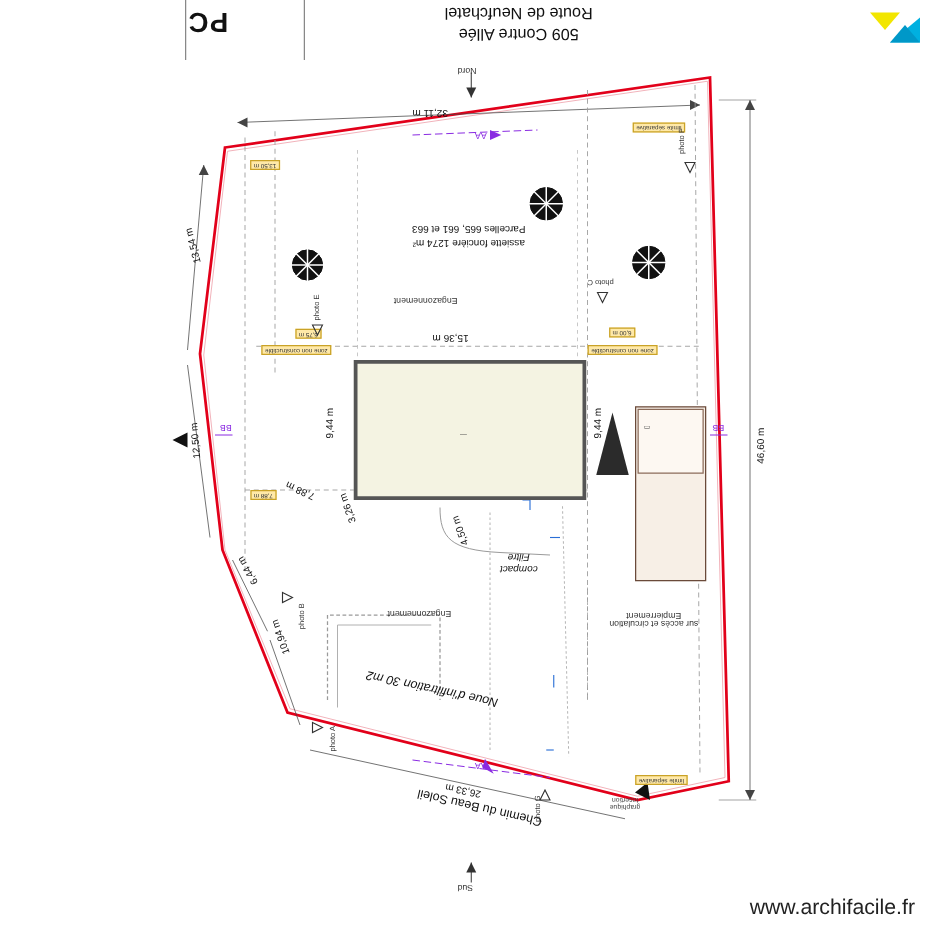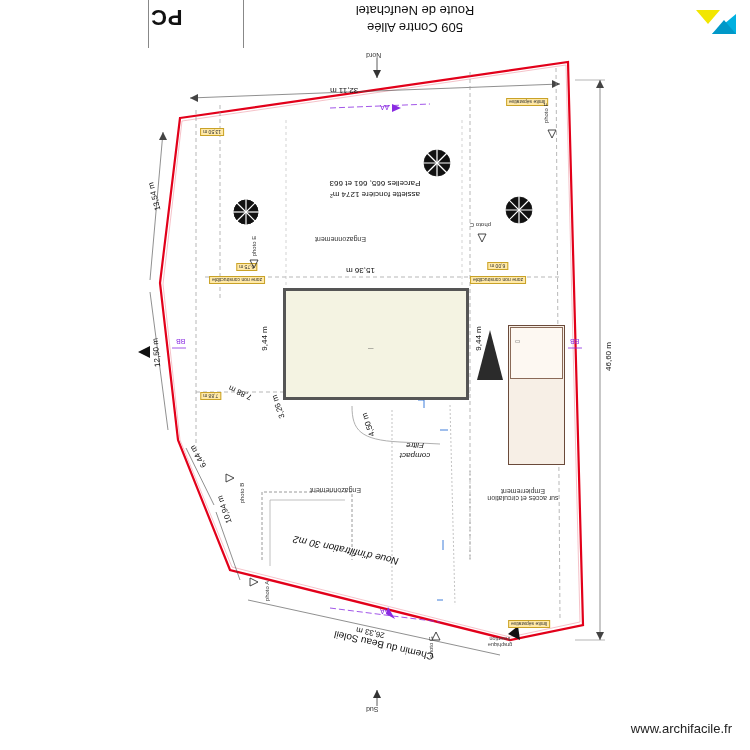--- a/index.html
+++ b/index.html
@@ -34,21 +34,21 @@
     text-align:center;
     font-size:13px;line-height:17px;color:#111;
   }
   .logo{
     position:absolute;right:12px;top:6px;width:44px;height:32px;
   }
 
   
   .footer{
     position:absolute;right:18px;bottom:14px;
-    font-size:13px;color:#222;
+    font-size:17px;color:#222;
   }
 
   
   .rot180{transform:rotate(180deg);}
   .lbl{position:absolute;font-size:7px;color:#333;white-space:nowrap;}
   .lbl-sm{position:absolute;font-size:5.5px;color:#444;white-space:nowrap;}
   .dim{position:absolute;font-size:8px;color:#111;white-space:nowrap;}
 
   .ylabel{
     position:absolute;background:#ffe9a8;border:1px solid #c9a227;

